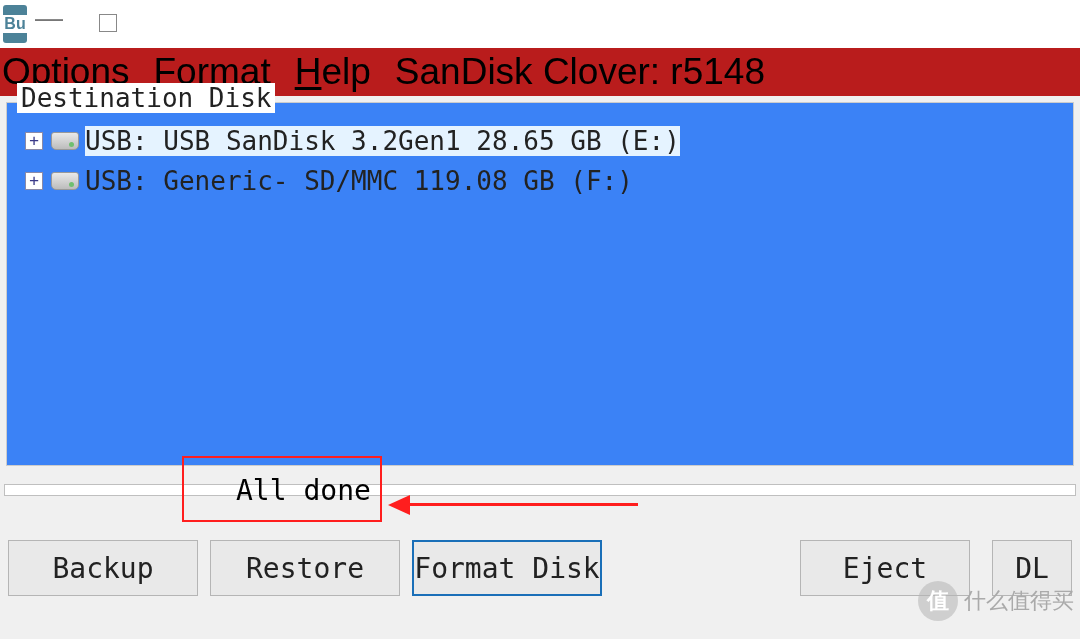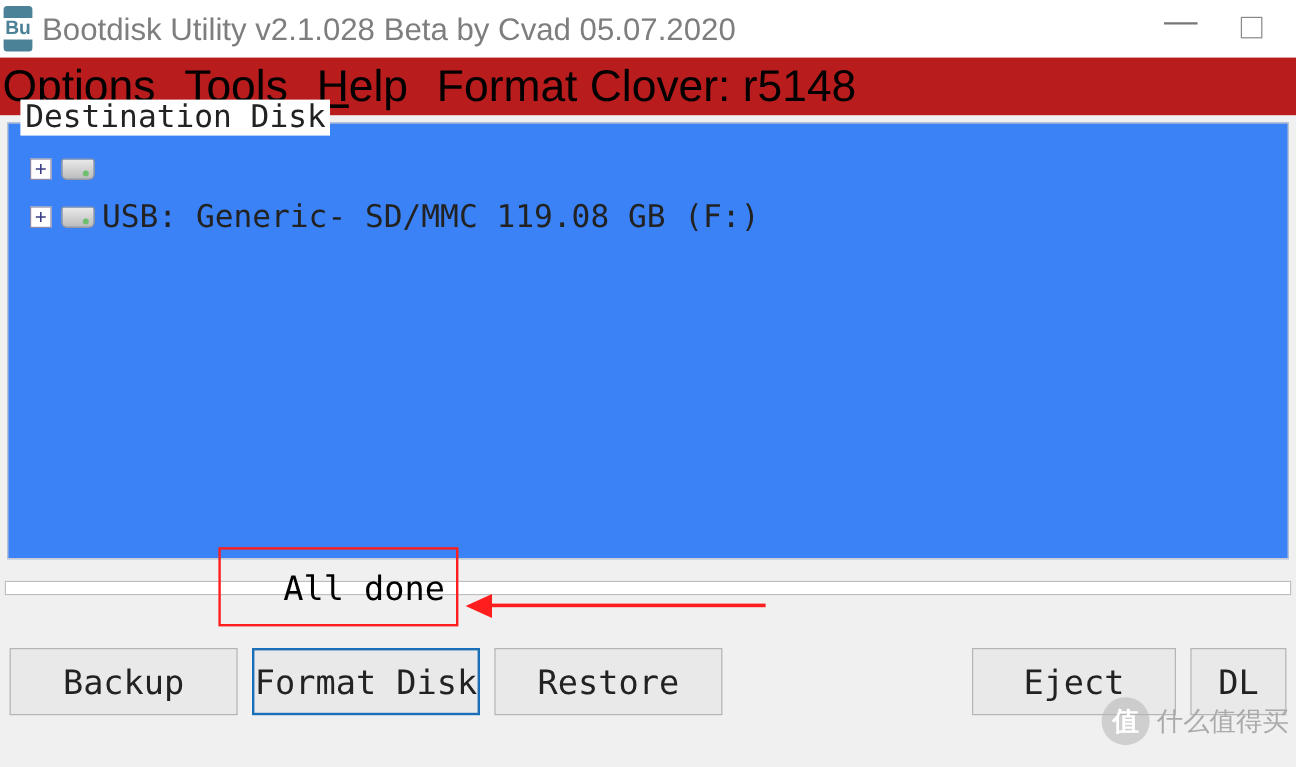--- a/index.html
+++ b/index.html
@@ -107,61 +107,61 @@
     }
     .btn{
       height:56px; min-width:190px;
       border:1px solid #b5b5b5; background:#e9e9e9;
       font-family: Consolas, "Lucida Console", monospace;
       font-size:28px; color:#222;
       display:flex; align-items:center; justify-content:center;
       cursor:pointer;
     }
     .btn.format{ border:2px solid #1a6fb8; }
-    .btn.last{ min-width:80px; padding:0 10px;}
+    .btn.last{ min-width:80px; padding:0 10px;margin-left:10px;}
     .watermark{
       position:absolute; right:6px; bottom:18px;
       display:flex; align-items:center; gap:6px; color:#aaa;
       font-size:22px;
     }
     .watermark .circ{
       width:40px; height:40px; border-radius:50%; background:rgba(180,180,180,0.55);
       color:#fff; display:flex; align-items:center; justify-content:center; font-weight:700;
     }
     .container{ position:relative; width:1080px; height:639px; background:#f0f0f0;}
   </style>
 </head>
 <body>
 <div class="container">
 
   <div class="titlebar">
     <div class="app-icon">
         <span>Bu</span>
       </div>
-    <div class="title">Bootdisk Utility v2.1.028 Beta by Cvad 05.07.2020</div>
     <div class="win-btns">
       <div class="min">—</div>
       <div class="max"></div>
     </div>
   </div>
 
   <div class="menubar">
     <div class="item">Options</div>
-    <div class="item">Tools</div>
+    <div class="item">Format</div>
     <div class="item"><span class="underline">H</span><span>elp</span></div>
-    <div class="item">Format Clover: r5148</div>
+    <div class="item">SanDisk Clover: r5148</div>
   </div>
 
   <div class="fieldset-wrap">
     <div class="dest-disk">
       <div class="legend">Destination Disk</div>
       <div class="disk-list">
         <div class="disk-row selected">
           <div class="expand">+</div>
           <div class="drive-icon"></div>
+          <div class="label">USB: USB SanDisk 3.2Gen1 28.65 GB (E:)</div>
         </div>
         <div class="disk-row">
           <div class="expand">+</div>
           <div class="drive-icon"></div>
           <div class="label">USB: Generic- SD/MMC 119.08 GB (F:)</div>
         </div>
       </div>
     </div>
   </div>
 
@@ -170,22 +170,22 @@
     <div class="all-done-box"></div>
     <div class="all-done-text">All done</div>
     <div class="arrow">
       <div class="arrow-head"></div>
         <div class="arrow-line"></div>
     </div>
   </div>
 
   <div class="button-row">
     <button class="btn">Backup</button>
+    <button class="btn">Restore</button>
     <button class="btn format">Format Disk</button>
-    <button class="btn">Restore</button>
     <div style="flex:1"></div>
     <button class="btn" style="min-width:170px">Eject</button>
     <button class="btn last">DL</button>
   </div>
 
   <div class="watermark">
     <div class="circ">值</div>
     <div>什么值得买</div>
   </div>
 

